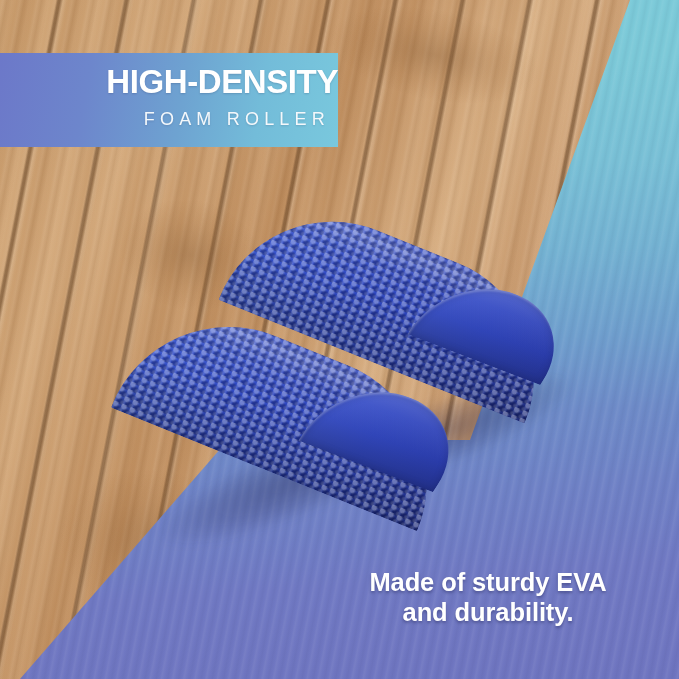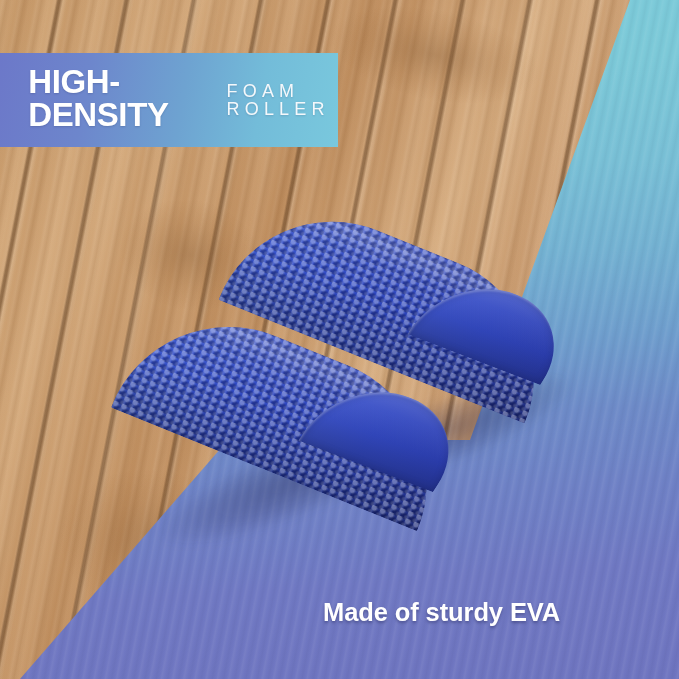--- a/index.html
+++ b/index.html
@@ -134,52 +134,52 @@
     position:absolute;
     background:radial-gradient(ellipse at 50% 50%, rgba(20,20,60,.34) 0%, rgba(20,20,60,.16) 45%, rgba(20,20,60,0) 74%);
     filter:blur(5px);
   }
 
   
   .banner{
     position:absolute;
     left:0;top:53px;width:338px;height:94px;
     background:linear-gradient(100deg,#6c78c9 0%,#6d86cc 26%,#6ea3d1 54%,#73bcd9 76%,#79c8dd 100%);
-    display:flex;flex-direction:row;
-    align-items:center;justify-content:center;
+    display:flex;flex-direction:column;
+    align-items:flex-end;justify-content:center;
     padding-left:36px;box-sizing:border-box;
   }
   .banner-title{
     color:#ffffff;
     font-size:33px;
     font-weight:bold;
     letter-spacing:-0.4px;
     line-height:1;
     margin:0 0 4px 0;
     text-shadow:0 1px 2px rgba(40,50,90,.22);
     font-family:"Liberation Sans",sans-serif;
   }
   .banner-sub{
     color:#f4f8fb;
     font-size:18px;
     font-weight:400;
     letter-spacing:5.2px;
     line-height:1;
-    margin:16px;
+    margin:8px;
     padding-left:42px;
     text-shadow:0 1px 2px rgba(40,50,90,.18);
     font-family:"Liberation Sans",sans-serif;
   }
 
   
   .callout{
     position:absolute;
     right:26px;bottom:52px;
     width:330px;
-    text-align:left;
+    text-align:center;
     color:#ffffff;
     font-size:25.5px;
     font-weight:bold;
     line-height:1.18;
     letter-spacing:-0.1px;
     text-shadow:0 2px 3px rgba(25,30,75,.38);
     font-family:"Liberation Sans",sans-serif;
   }
   .callout span{display:block;}
 </style>
@@ -225,15 +225,16 @@
 
   </div>
 
   <div class="banner">
     <div class="banner-title">HIGH-DENSITY</div>
     <div class="banner-sub">FOAM ROLLER</div>
   </div>
 
   <div class="callout">
     <span>Made of sturdy EVA</span>
+    <span>and durability.</span>
   </div>
 
 </div>
 
 </body></html>

